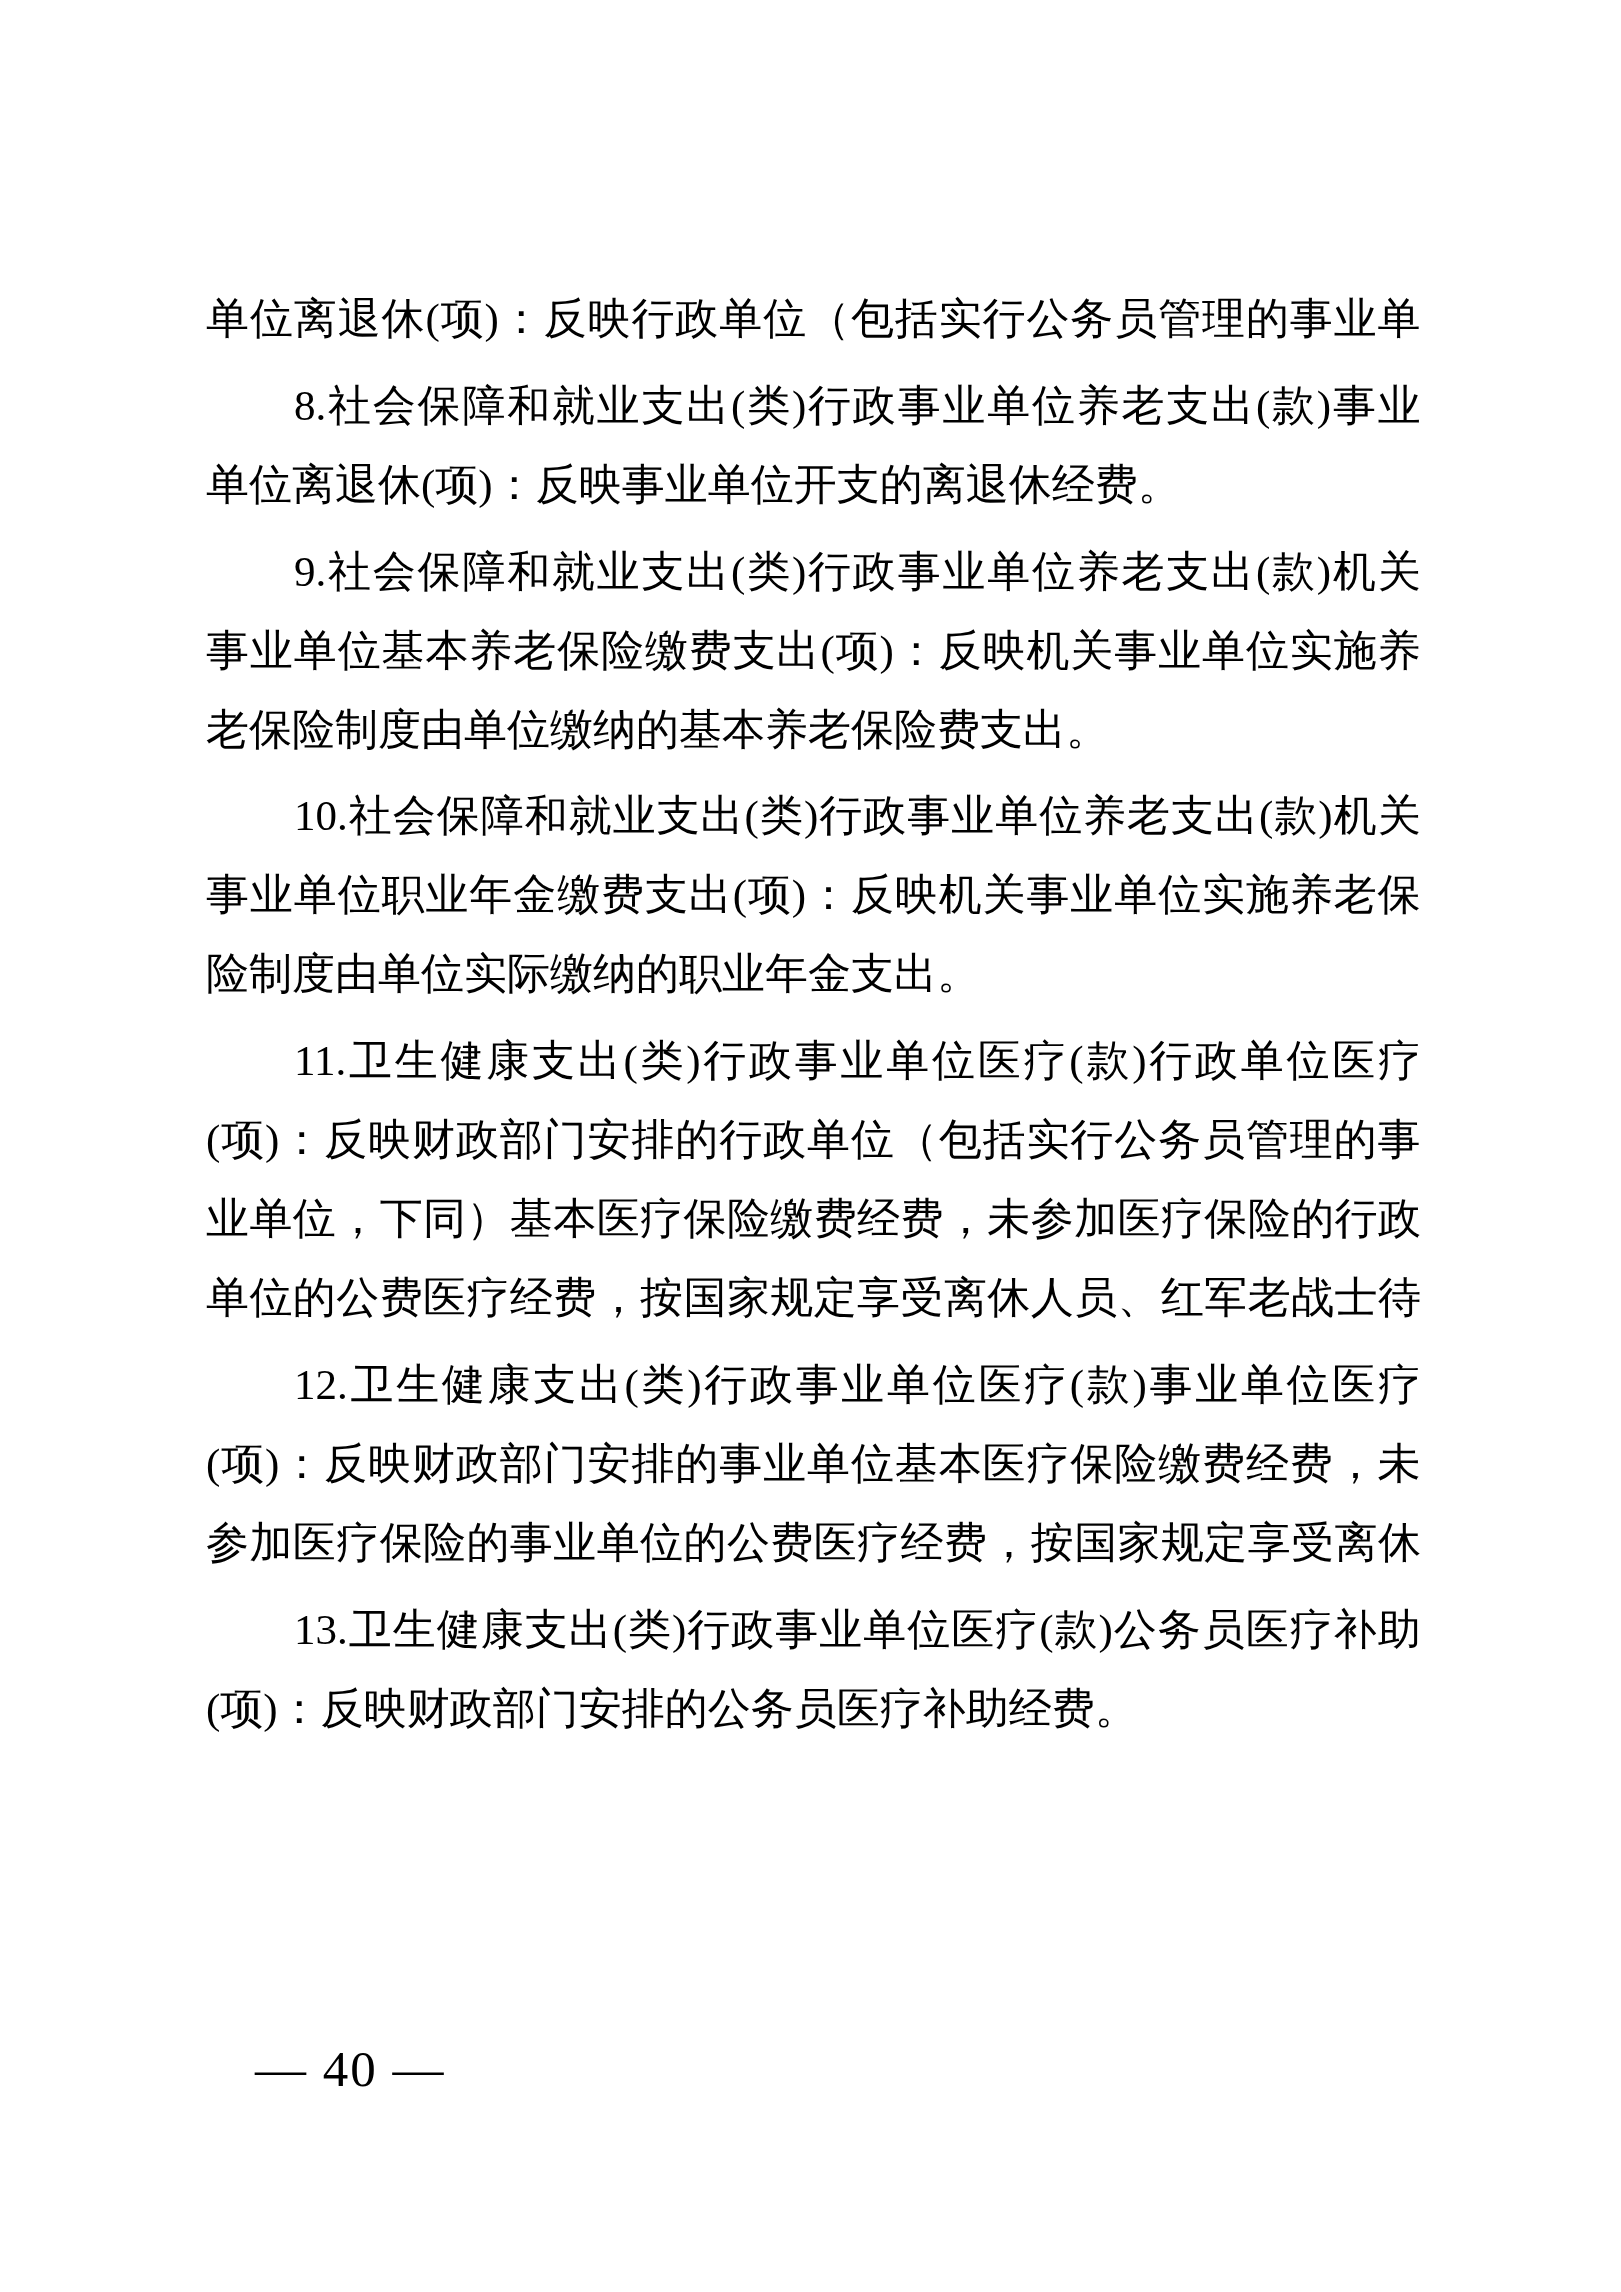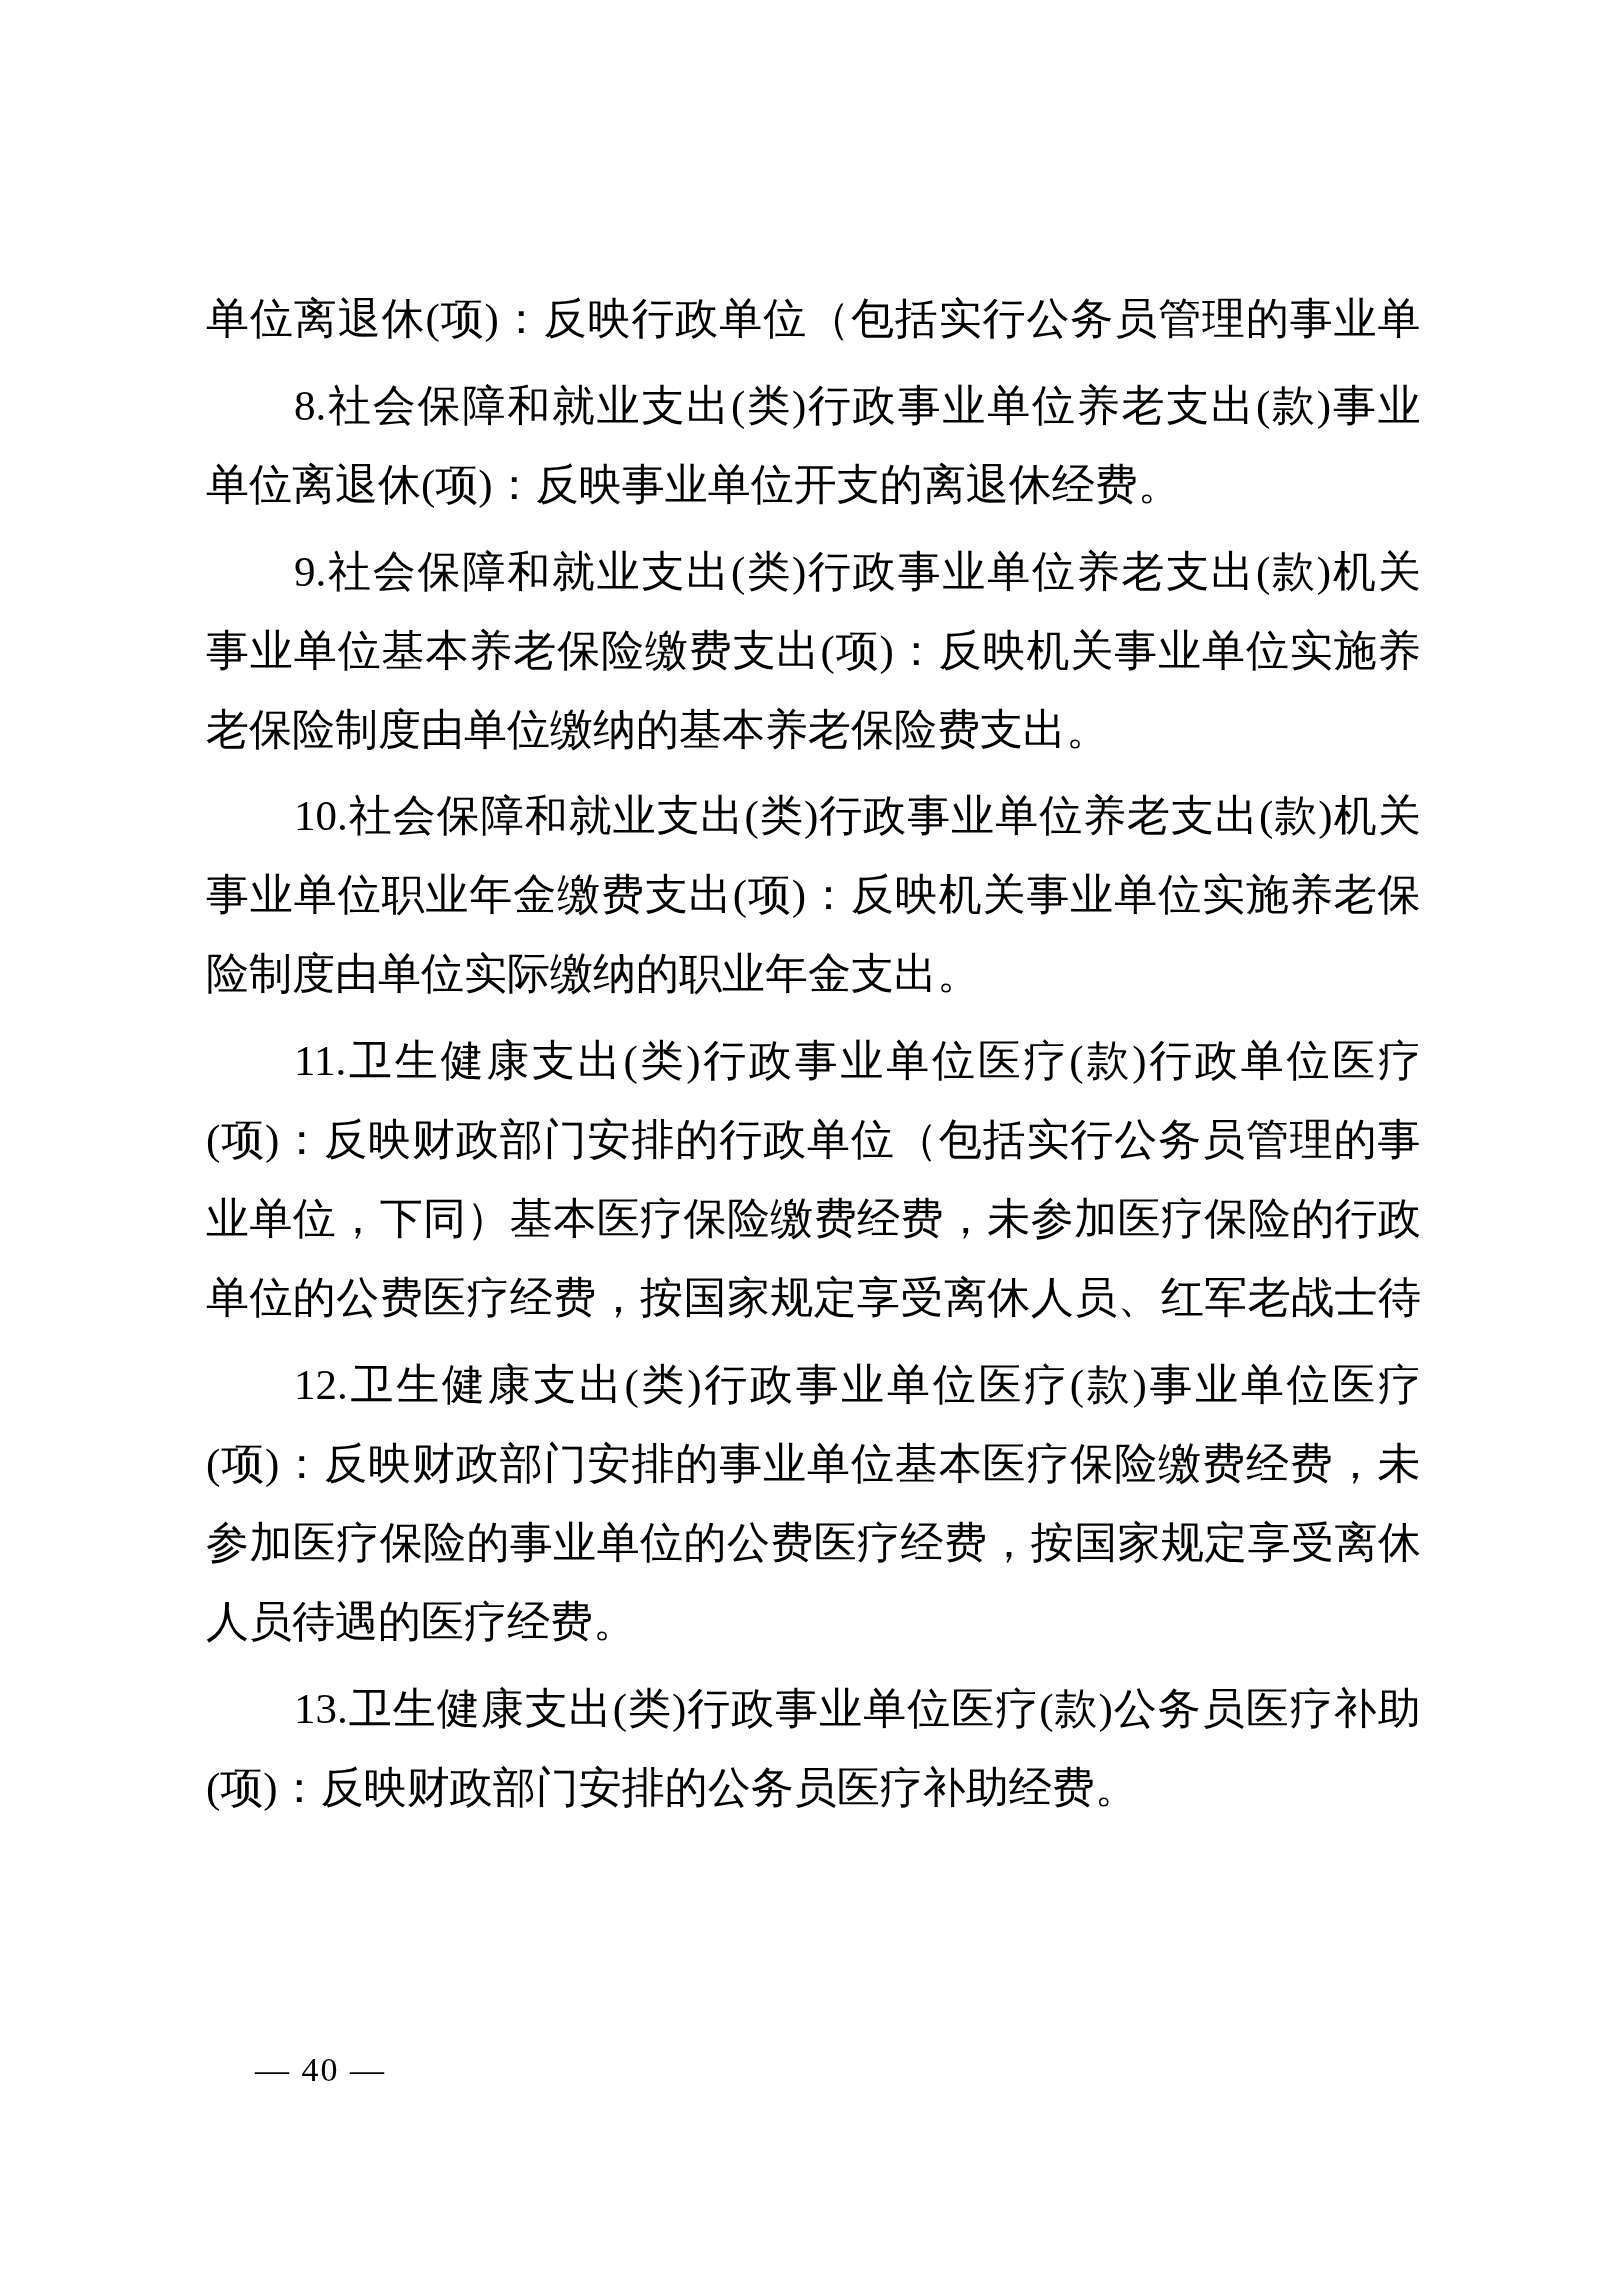--- a/index.html
+++ b/index.html
@@ -49,21 +49,21 @@
   }
   .line.last span {
     display: inline;
   }
   .footer {
     position: absolute;
     left: 255px;
     top: 2047px;
     height: 45px;
     line-height: 45px;
-    font-size: 34px;
+    font-size: 51px;
     letter-spacing: 2px;
   }
 </style>
 </head>
 <body>
 
 <div class="page">
   <div class="doc-body" id="doc-body">
       <div class="paragraph">
         <div class="line"><span>单</span><span>位</span><span>离</span><span>退</span><span>休</span><span>(</span><span>项</span><span>)</span><span>：</span><span>反</span><span>映</span><span>行</span><span>政</span><span>单</span><span>位</span><span>（</span><span>包</span><span>括</span><span>实</span><span>行</span><span>公</span><span>务</span><span>员</span><span>管</span><span>理</span><span>的</span><span>事</span><span>业</span><span>单</span></div>
@@ -85,21 +85,20 @@
       <div class="paragraph">
         <div class="line indent"><span>11.</span><span>卫</span><span>生</span><span>健</span><span>康</span><span>支</span><span>出</span><span>(</span><span>类</span><span>)</span><span>行</span><span>政</span><span>事</span><span>业</span><span>单</span><span>位</span><span>医</span><span>疗</span><span>(</span><span>款</span><span>)</span><span>行</span><span>政</span><span>单</span><span>位</span><span>医</span><span>疗</span></div>
         <div class="line"><span>(</span><span>项</span><span>)</span><span>：</span><span>反</span><span>映</span><span>财</span><span>政</span><span>部</span><span>门</span><span>安</span><span>排</span><span>的</span><span>行</span><span>政</span><span>单</span><span>位</span><span>（</span><span>包</span><span>括</span><span>实</span><span>行</span><span>公</span><span>务</span><span>员</span><span>管</span><span>理</span><span>的</span><span>事</span></div>
         <div class="line"><span>业</span><span>单</span><span>位</span><span>，</span><span>下</span><span>同</span><span>）</span><span>基</span><span>本</span><span>医</span><span>疗</span><span>保</span><span>险</span><span>缴</span><span>费</span><span>经</span><span>费</span><span>，</span><span>未</span><span>参</span><span>加</span><span>医</span><span>疗</span><span>保</span><span>险</span><span>的</span><span>行</span><span>政</span></div>
         <div class="line"><span>单</span><span>位</span><span>的</span><span>公</span><span>费</span><span>医</span><span>疗</span><span>经</span><span>费</span><span>，</span><span>按</span><span>国</span><span>家</span><span>规</span><span>定</span><span>享</span><span>受</span><span>离</span><span>休</span><span>人</span><span>员</span><span>、</span><span>红</span><span>军</span><span>老</span><span>战</span><span>士</span><span>待</span></div>
       </div>
       <div class="paragraph">
         <div class="line indent"><span>12.</span><span>卫</span><span>生</span><span>健</span><span>康</span><span>支</span><span>出</span><span>(</span><span>类</span><span>)</span><span>行</span><span>政</span><span>事</span><span>业</span><span>单</span><span>位</span><span>医</span><span>疗</span><span>(</span><span>款</span><span>)</span><span>事</span><span>业</span><span>单</span><span>位</span><span>医</span><span>疗</span></div>
         <div class="line"><span>(</span><span>项</span><span>)</span><span>：</span><span>反</span><span>映</span><span>财</span><span>政</span><span>部</span><span>门</span><span>安</span><span>排</span><span>的</span><span>事</span><span>业</span><span>单</span><span>位</span><span>基</span><span>本</span><span>医</span><span>疗</span><span>保</span><span>险</span><span>缴</span><span>费</span><span>经</span><span>费</span><span>，</span><span>未</span></div>
         <div class="line"><span>参</span><span>加</span><span>医</span><span>疗</span><span>保</span><span>险</span><span>的</span><span>事</span><span>业</span><span>单</span><span>位</span><span>的</span><span>公</span><span>费</span><span>医</span><span>疗</span><span>经</span><span>费</span><span>，</span><span>按</span><span>国</span><span>家</span><span>规</span><span>定</span><span>享</span><span>受</span><span>离</span><span>休</span></div>
-        <div class="line last"><span>人</span><span>员</span><span>待</span><span>遇</span><span>的</span><span>医</span><span>疗</span><span>经</span><span>费</span><span>。</span></div>
       </div>
       <div class="paragraph">
         <div class="line indent"><span>13.</span><span>卫</span><span>生</span><span>健</span><span>康</span><span>支</span><span>出</span><span>(</span><span>类</span><span>)</span><span>行</span><span>政</span><span>事</span><span>业</span><span>单</span><span>位</span><span>医</span><span>疗</span><span>(</span><span>款</span><span>)</span><span>公</span><span>务</span><span>员</span><span>医</span><span>疗</span><span>补</span><span>助</span></div>
         <div class="line last"><span>(</span><span>项</span><span>)</span><span>：</span><span>反</span><span>映</span><span>财</span><span>政</span><span>部</span><span>门</span><span>安</span><span>排</span><span>的</span><span>公</span><span>务</span><span>员</span><span>医</span><span>疗</span><span>补</span><span>助</span><span>经</span><span>费</span><span>。</span></div>
       </div>
     </div>
   <div class="footer">
     <span>— 40 —</span>
   </div>
 </div>

